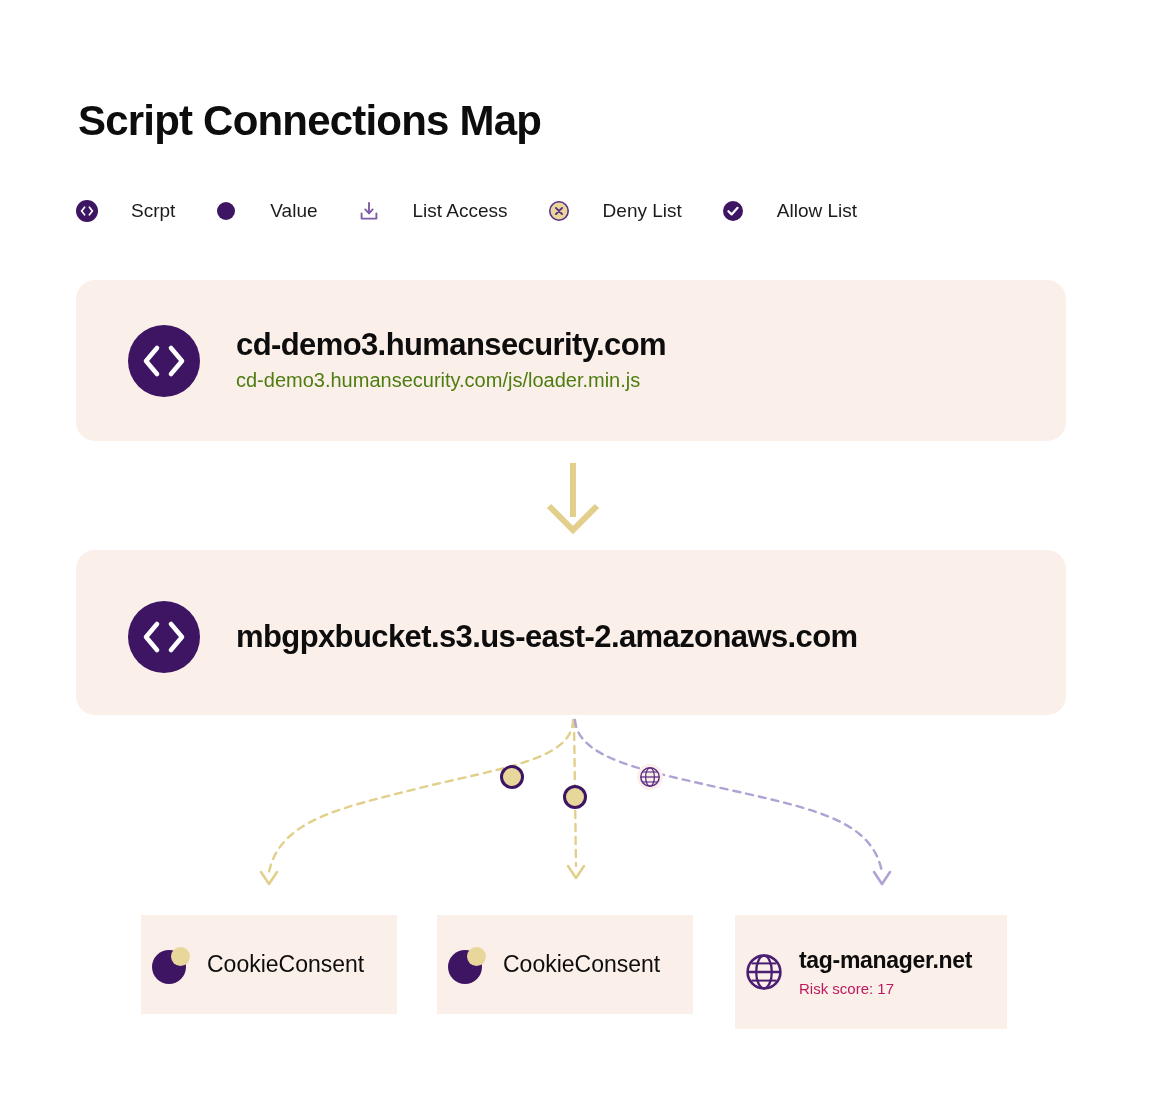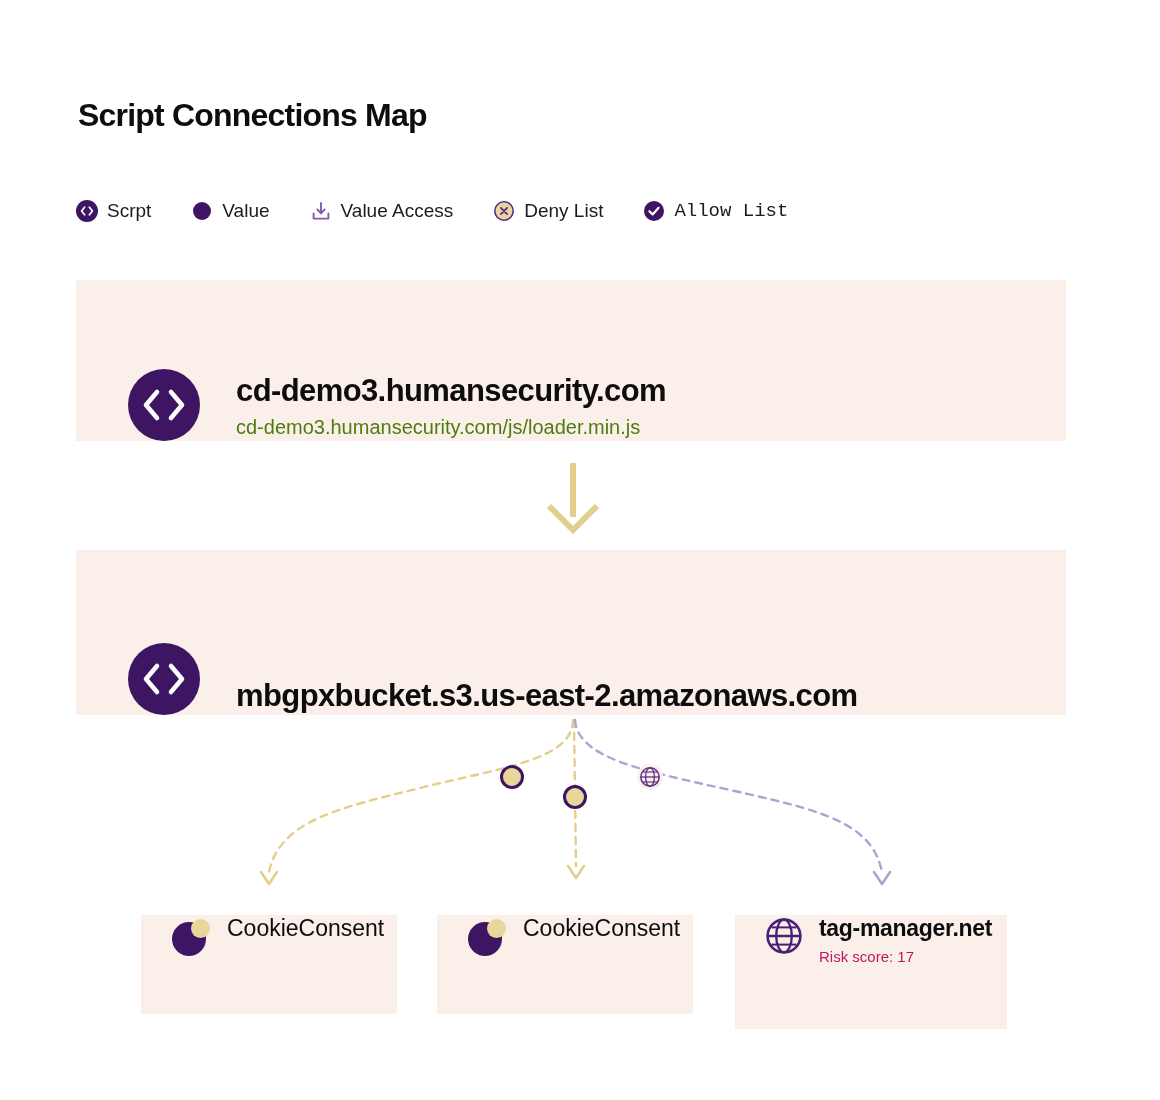--- a/index.html
+++ b/index.html
@@ -14,21 +14,21 @@
     font-family: "Liberation Sans", sans-serif;
     color: #111111;
     overflow: hidden;
   }
 
   
   .page-title {
     position: absolute;
     left: 78px;
     top: 97px;
-    font-size: 32px;
+    font-size: 42px;
     font-weight: 700;
     letter-spacing: -0.8px;
     color: #0d0d0d;
     white-space: nowrap;
     text-align: right;
   }
 
   
   .legend {
     position: absolute;
@@ -36,41 +36,43 @@
     top: 196px;
     display: flex;
     align-items: center;
     height: 30px;
   }
   .legend-item {
     display: flex;
     align-items: center;
     height: 30px;
     margin-right: 40px;
-  }
-  .legend-item:last-child { margin-right: 4px; font-family: Liberation Mono, monospace; }
+    gap: 24px;
+  }
+  .legend-item:last-child { margin-right: 4px; }
   .legend-label {
     font-size: 19px;
     color: #1b1b1b;
     margin-left: 9px;
     white-space: nowrap;
   }
   .legend-ico {
     width: 22px;
     height: 22px;
     flex: 0 0 22px;
     display: block;
   }
 
   
   .node-card {
     position: absolute;
     background: #FBEFEA;
     display: flex;
-    align-items: flex-end;
+    align-items: center;
+    border-radius: 19px;
   }
   .node-card .avatar {
     flex: 0 0 auto;
     display: block;
   }
   .node-texts {
     display: flex;
     flex-direction: column;
     justify-content: center;
   }
@@ -107,23 +109,23 @@
     box-sizing: border-box;
   }
   #card-script-1 .node-texts,
   #card-script-2 .node-texts { margin-left: 36px; }
 
   
   .leaf-card {
     position: absolute;
     background: #FBEFEA;
     display: flex;
-    align-items: flex-start;
+    align-items: center;
     box-sizing: border-box;
-    padding-left: 28px;
+    padding-left: 8px;
   }
   .leaf-texts {
     display: flex;
     flex-direction: column;
     justify-content: center;
     margin-left: 14px;
   }
   .leaf-title {
     font-size: 23px;
     font-weight: 400;
@@ -175,21 +177,21 @@
     <span class="legend-label">Value</span>
   </div>
 
 
   <div class="legend-item">
     <svg class="legend-ico" viewBox="0 0 22 22">
       <path d="M11 3 L11 13" stroke="#7F5BA8" stroke-width="1.9" stroke-linecap="round"></path>
       <path d="M7.3 9.4 L11 13.4 L14.7 9.4" fill="none" stroke="#7F5BA8" stroke-width="1.9" stroke-linecap="round" stroke-linejoin="round"></path>
       <path d="M3.6 13.4 L3.6 18.6 L18.4 18.6 L18.4 13.4" fill="none" stroke="#7F5BA8" stroke-width="1.9" stroke-linecap="round" stroke-linejoin="round"></path>
     </svg>
-    <span class="legend-label">Value Access</span>
+    <span class="legend-label">List Access</span>
   </div>
 
   <div class="legend-item">
     <svg class="legend-ico" viewBox="0 0 22 22">
       <circle cx="11" cy="11" r="9.2" fill="#E8D79A" stroke="#5B2D86" stroke-width="1.6"></circle>
       <path d="M7.9 7.9 L14.1 14.1 M14.1 7.9 L7.9 14.1" stroke="#5B2D86" stroke-width="1.9" stroke-linecap="round"></path>
     </svg>
     <span class="legend-label">Deny List</span>
   </div>
 

